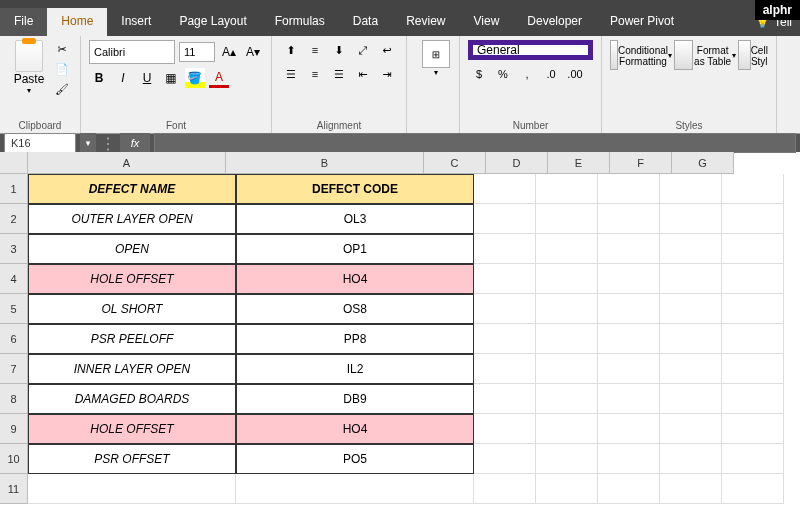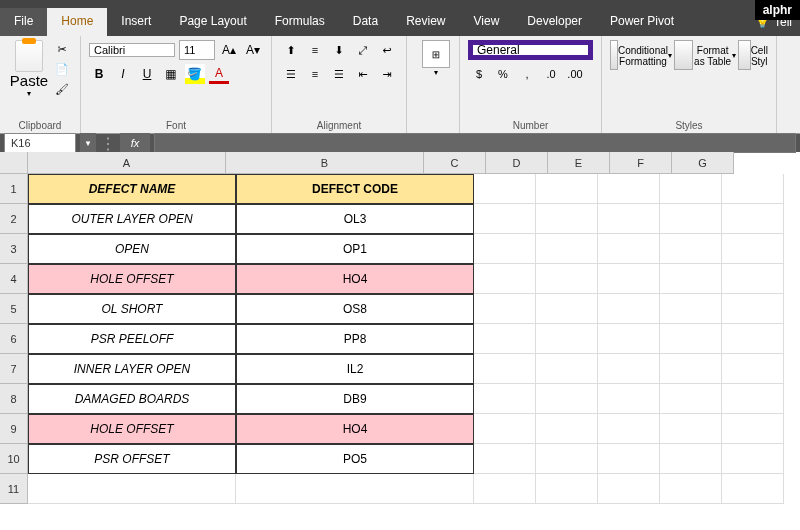--- a/index.html
+++ b/index.html
@@ -10,26 +10,26 @@
 .tab.file{background:#555;}
 .tab.active{background:#f0f0f0;color:#a16207;}
 .tab.tell{margin-left:auto;display:flex;align-items:center;gap:4px;padding:6px 8px;}
 .ribbon{background:#f0f0f0;height:98px;display:flex;border-bottom:1px solid #999;}
 .group{border-right:1px solid #ccc;padding:4px 8px 2px;display:flex;flex-direction:column;justify-content:space-between;}
 .group-label{font-size:10px;color:#555;text-align:center;padding-top:2px;}
 .clipboard-content{display:flex;gap:2px;}
 .paste-btn{display:flex;flex-direction:column;align-items:center;width:42px;}
 .paste-icon{width:28px;height:32px;background:linear-gradient(#fff,#eee);border:1px solid #ccc;border-radius:2px;position:relative;}
 .paste-icon::before{content:"";position:absolute;top:-3px;left:6px;width:14px;height:6px;background:#f90;border-radius:2px;}
-.paste-label{font-size:15px;}
+.paste-label{font-size:12px;}
 .mini-btns{display:flex;flex-direction:column;gap:2px;}
 .mini-btn{width:20px;height:18px;font-size:11px;display:flex;align-items:center;justify-content:center;}
 .font-content{display:flex;flex-direction:column;gap:4px;}
 .font-row{display:flex;gap:4px;align-items:center;}
-.font-sel{width:86px;height:14px;border:1px solid #aaa;background:#fff;font-size:11px;padding:0 4px;}
+.font-sel{width:86px;height:24px;border:1px solid #aaa;background:#fff;font-size:11px;padding:0 4px;}
 .size-sel{width:36px;height:20px;border:1px solid #aaa;background:#fff;font-size:11px;padding:0 4px;}
 .fbtn{width:20px;height:20px;display:flex;align-items:center;justify-content:center;font-size:12px;cursor:pointer;}
 .align-content{display:flex;flex-direction:column;gap:4px;}
 .align-row{display:flex;gap:2px;}
 .abtn{width:22px;height:20px;display:flex;align-items:center;justify-content:center;font-size:11px;}
 .merge-btn{display:flex;flex-direction:column;align-items:center;width:42px;}
 .num-content{display:flex;flex-direction:column;gap:4px;}
 .num-sel{width:125px;height:20px;border:5px solid #4c1d95;background:#fff;font-size:12px;padding:0 4px;}
 .num-row{display:flex;gap:2px;}
 .styles-content{display:flex;gap:2px;}

